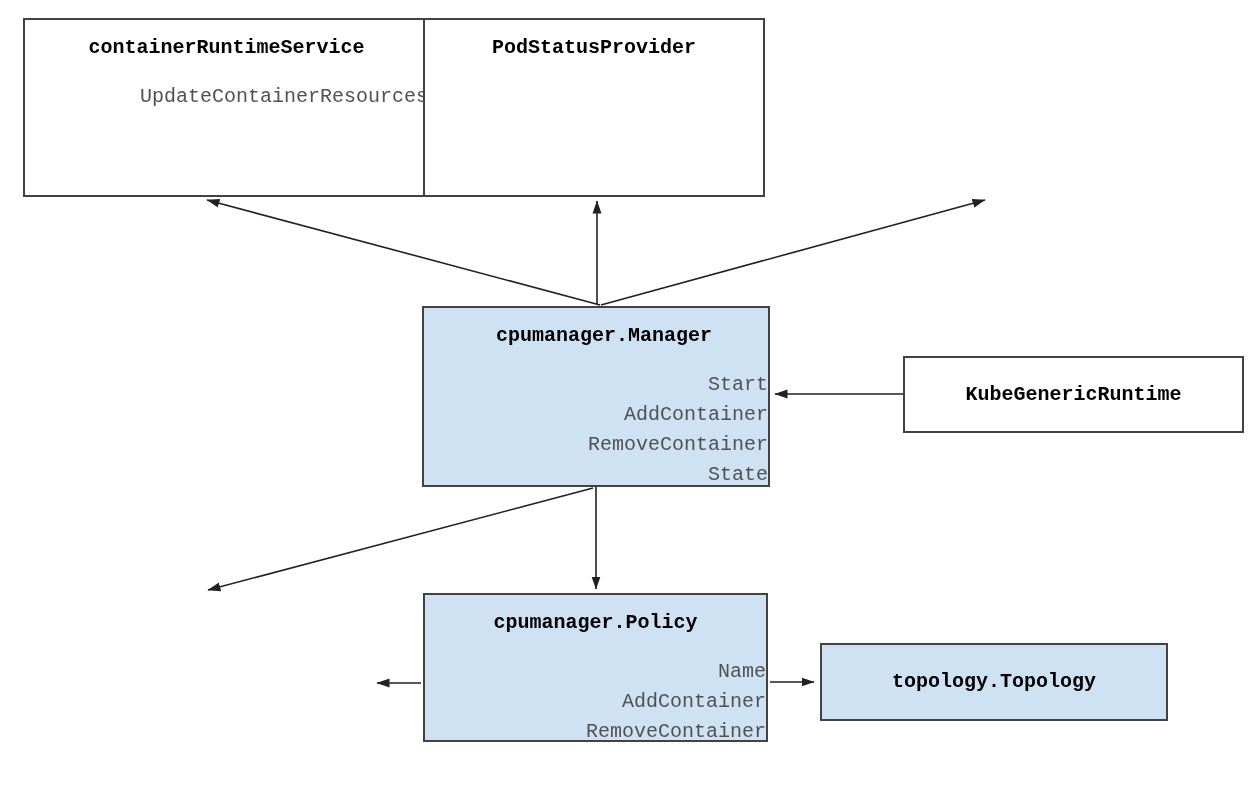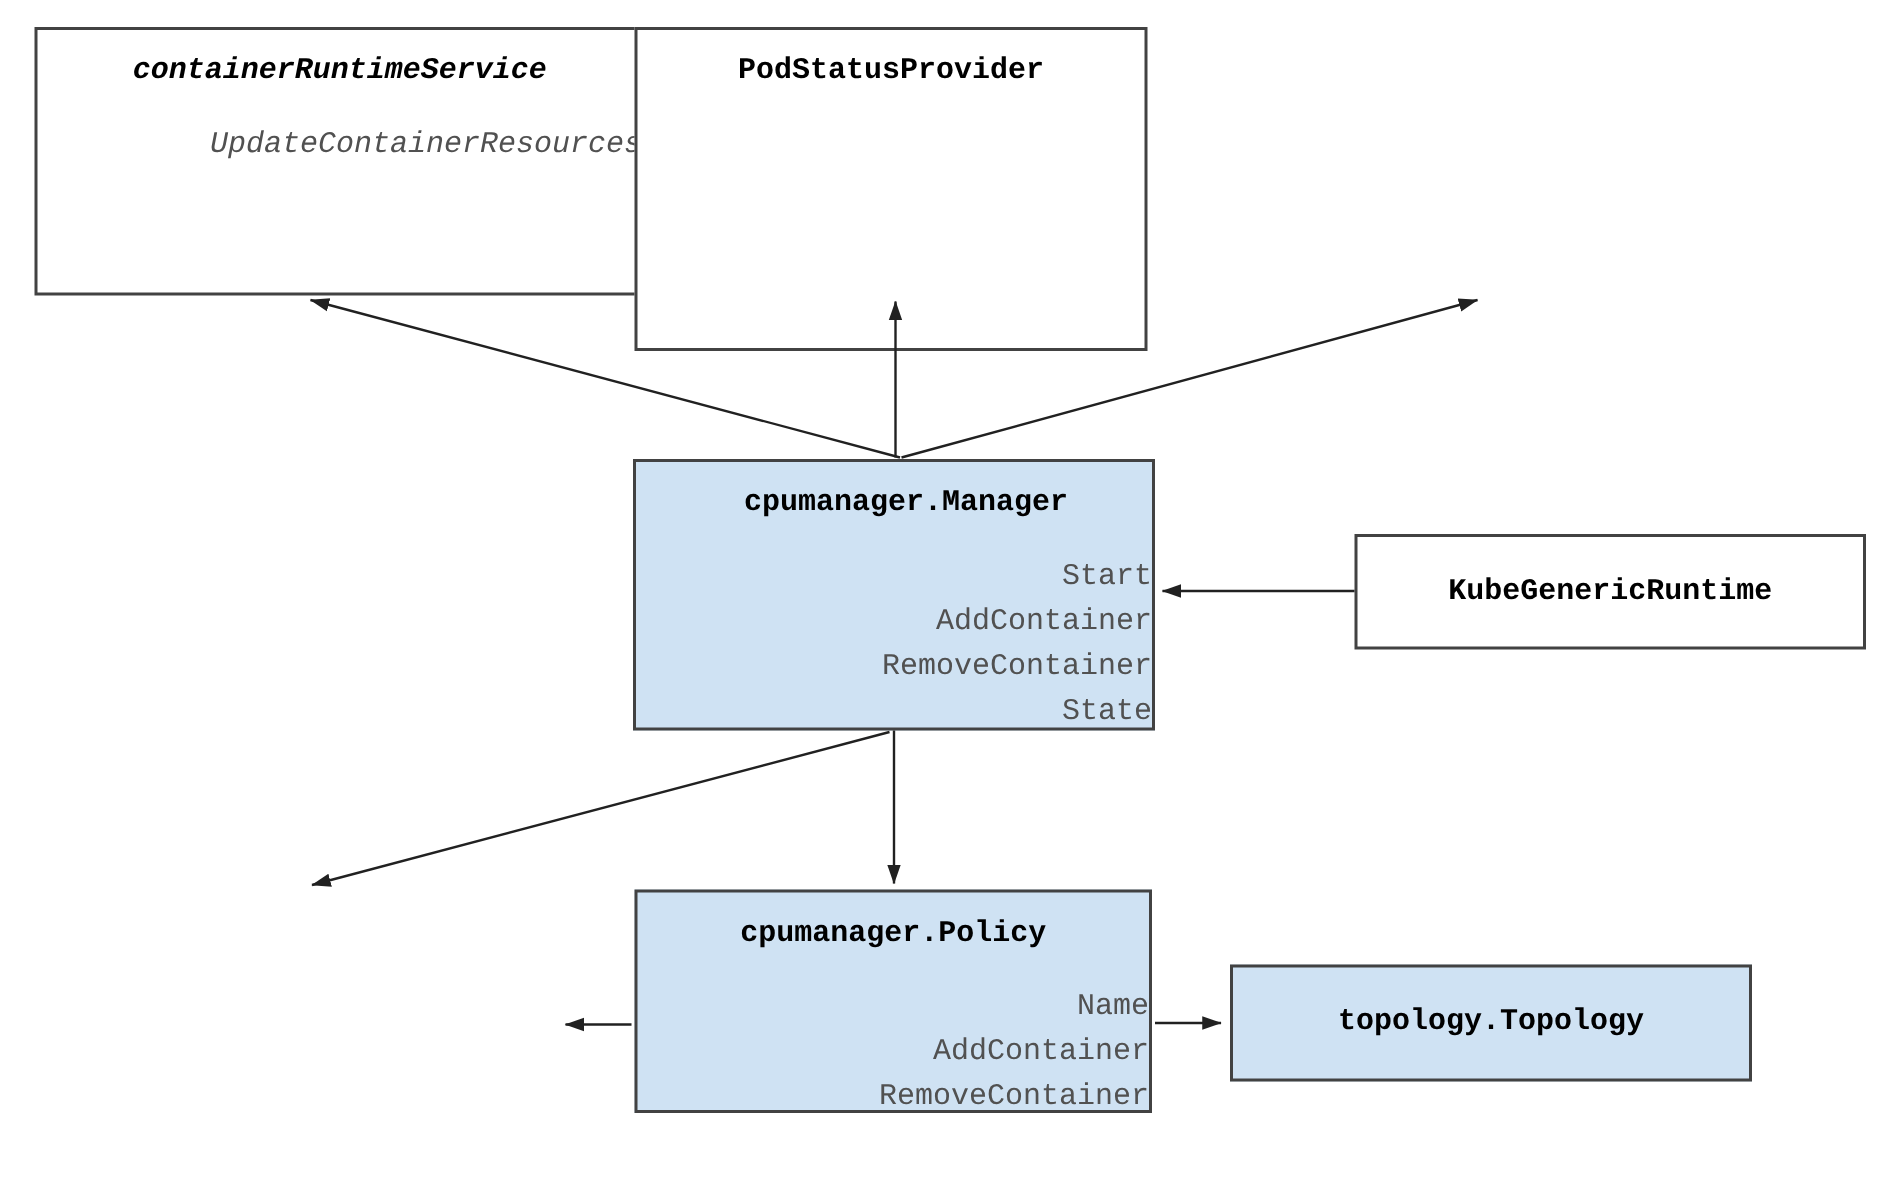--- a/index.html
+++ b/index.html
@@ -63,28 +63,28 @@
     stroke-width: 1.6;
     fill: none;
   }
   .arrowhead-shape { fill: var(--arrow); }
 </style>
 </head>
 <body>
 
 <div class="canvas">
 
-  <div class="node" style="left:23px; top:18px; width:407px; height:179px;font-style:italic;">
+  <div class="node" style="left:23px; top:18px; width:407px; height:179px;">
     <div class="node-title">containerRuntimeService</div>
     <div class="node-methods">
       <div>UpdateContainerResources</div>
     </div>
   </div>
 
-  <div class="node" style="left:423px; top:18px; width:342px; height:216px;">
+  <div class="node" style="left:423px; top:18px; width:342px; height:179px;">
     <div class="node-title">PodStatusProvider</div>
   </div>
 
 
   <div class="node highlight" style="left:422px; top:306px; width:348px; height:181px;padding-left:16px;">
     <div class="node-title">cpumanager.Manager</div>
     <div class="node-methods">
       <div>Start</div>
       <div>AddContainer</div>
       <div>RemoveContainer</div>

